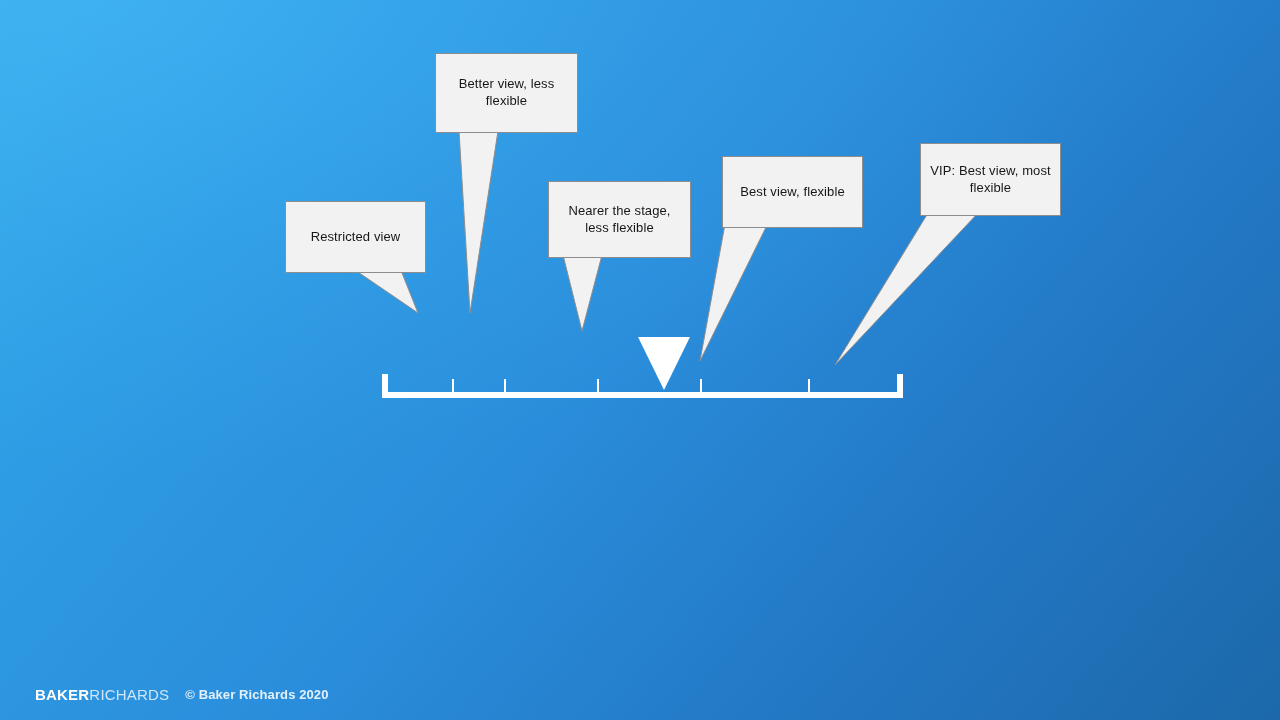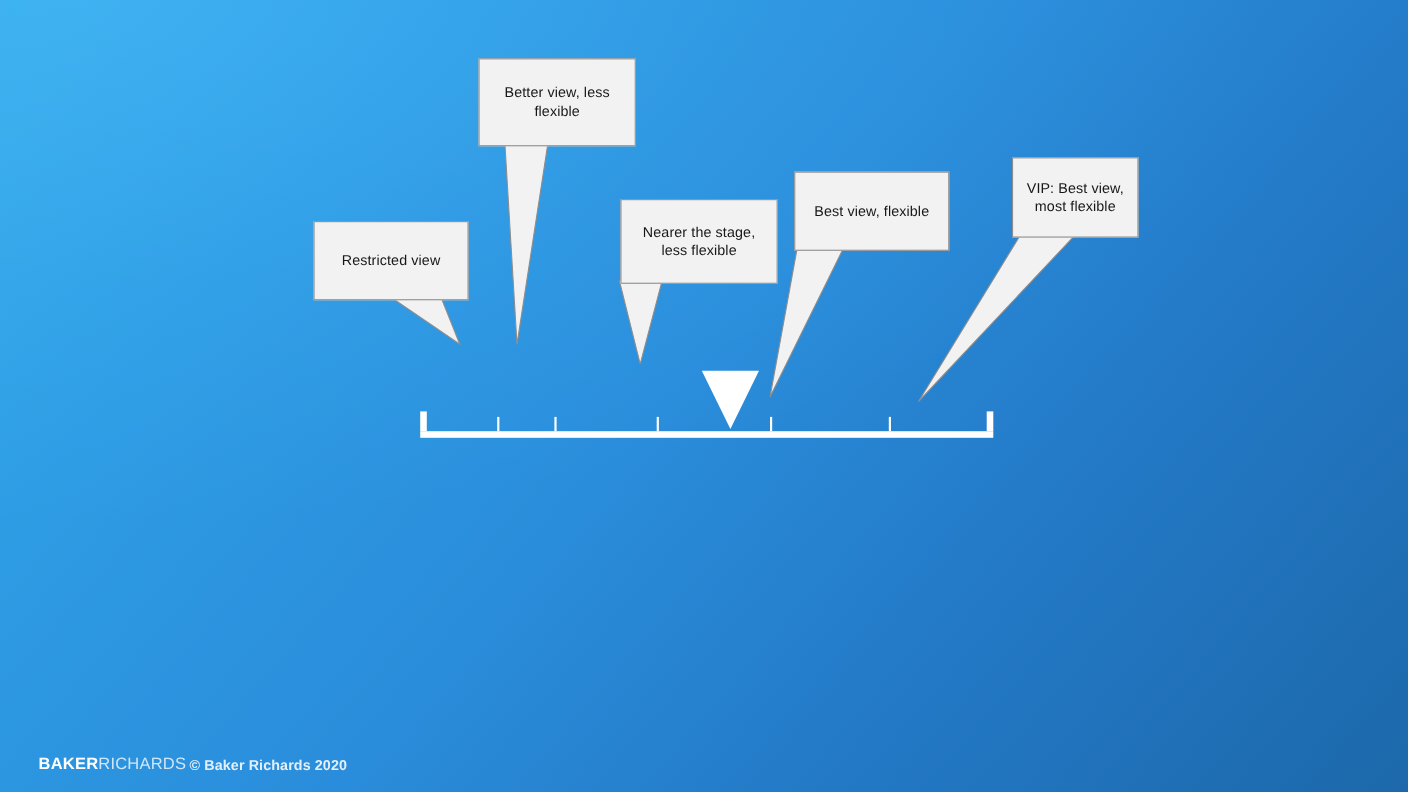--- a/index.html
+++ b/index.html
@@ -69,22 +69,22 @@
     z-index: 4;
     text-shadow: 0 0 1px rgba(255,255,255,0.25);
   }
 
   
   #footer {
     position: absolute;
     left: 35px;
     bottom: 18px;
     display: flex;
-    align-items: flex-end;
-    gap: 3px;
+    align-items: center;
+    gap: 16px;
     z-index: 5;
     white-space: nowrap;
   }
   #logo {
     font-size: 15px;
     letter-spacing: 0.2px;
     line-height: 1;
   }
   #logo .b { color: #ffffff; font-weight: 700; }
   #logo .r { color: #cfe6f8; font-weight: 400; }
@@ -115,29 +115,29 @@
   </svg>
 
   <div class="callout" id="co-restricted" style="left: 285px; top: 201px; width: 141px; height: 72px; background: rgb(242, 242, 242); border-color: rgb(141, 141, 141);">
     <span>Restricted view</span>
   </div>
 
   <div class="callout" id="co-better" style="left: 435px; top: 53px; width: 143px; height: 80px; background: rgb(242, 242, 242); border-color: rgb(141, 141, 141);">
     <span>Better view, less flexible</span>
   </div>
 
-  <div class="callout" id="co-nearer" style="left: 564px; top: 181px; width: 143px; height: 77px; background: rgb(242, 242, 242); border-color: rgb(141, 141, 141);">
+  <div class="callout" id="co-nearer" style="left: 548px; top: 181px; width: 143px; height: 77px; background: rgb(242, 242, 242); border-color: rgb(141, 141, 141);">
     <span>Nearer the stage, less flexible</span>
   </div>
 
   <div class="callout" id="co-best" style="left: 722px; top: 156px; width: 141px; height: 72px; background: rgb(242, 242, 242); border-color: rgb(141, 141, 141);">
     <span>Best view, flexible</span>
   </div>
 
-  <div class="callout" id="co-vip" style="left: 920px; top: 143px; width: 115px; height: 73px; background: rgb(242, 242, 242); border-color: rgb(141, 141, 141);">
+  <div class="callout" id="co-vip" style="left: 920px; top: 143px; width: 141px; height: 73px; background: rgb(242, 242, 242); border-color: rgb(141, 141, 141);">
     <span>VIP: Best view, most flexible</span>
   </div>
 
   <svg class="scale-wrap" viewBox="0 0 1280 720" width="1280" height="720">
     <g id="scale-group">
         <rect x="382" y="392" width="521" height="6" fill="#ffffff"></rect>
         <rect x="382" y="374" width="6" height="18" fill="#ffffff"></rect>
         <rect x="897" y="374" width="6" height="18" fill="#ffffff"></rect>
         <rect x="452" y="379" width="2" height="13" fill="#ffffff"></rect>
         <rect x="504" y="379" width="2" height="13" fill="#ffffff"></rect>

